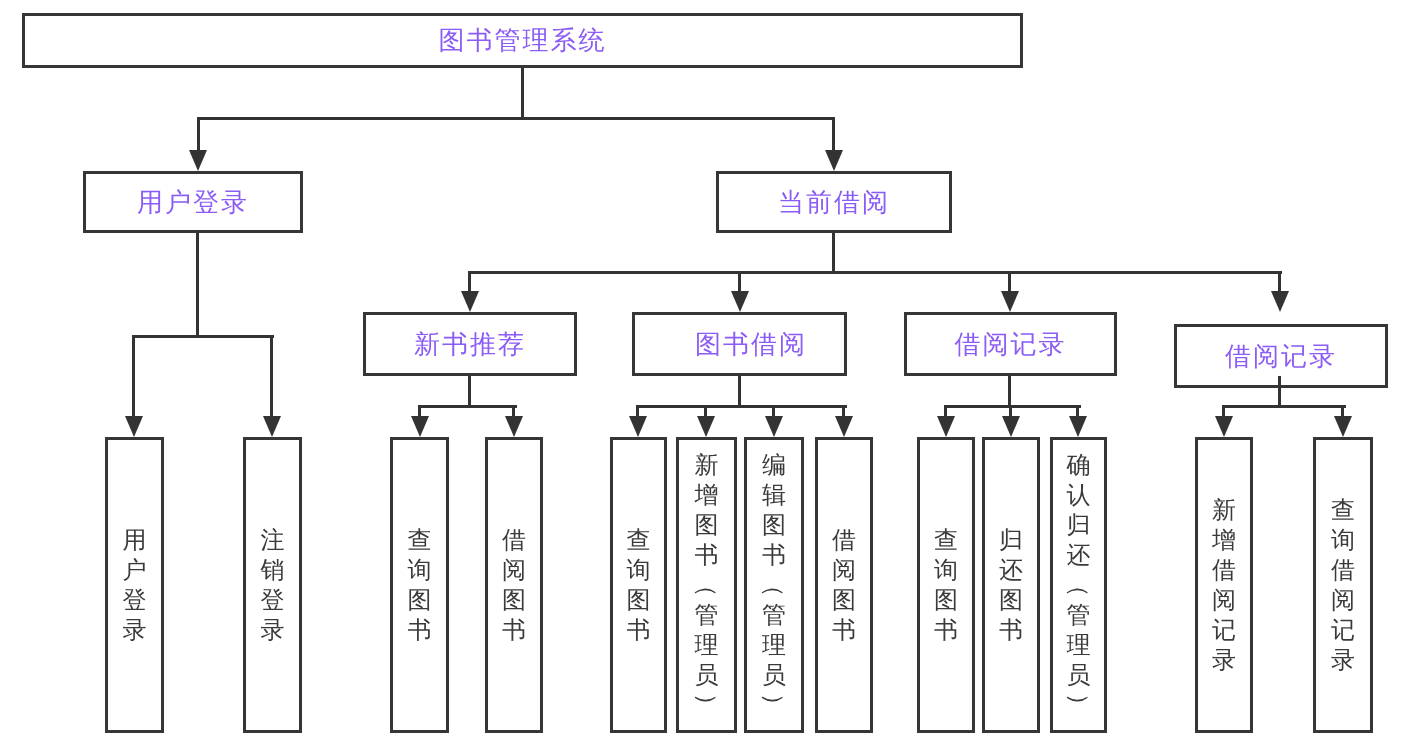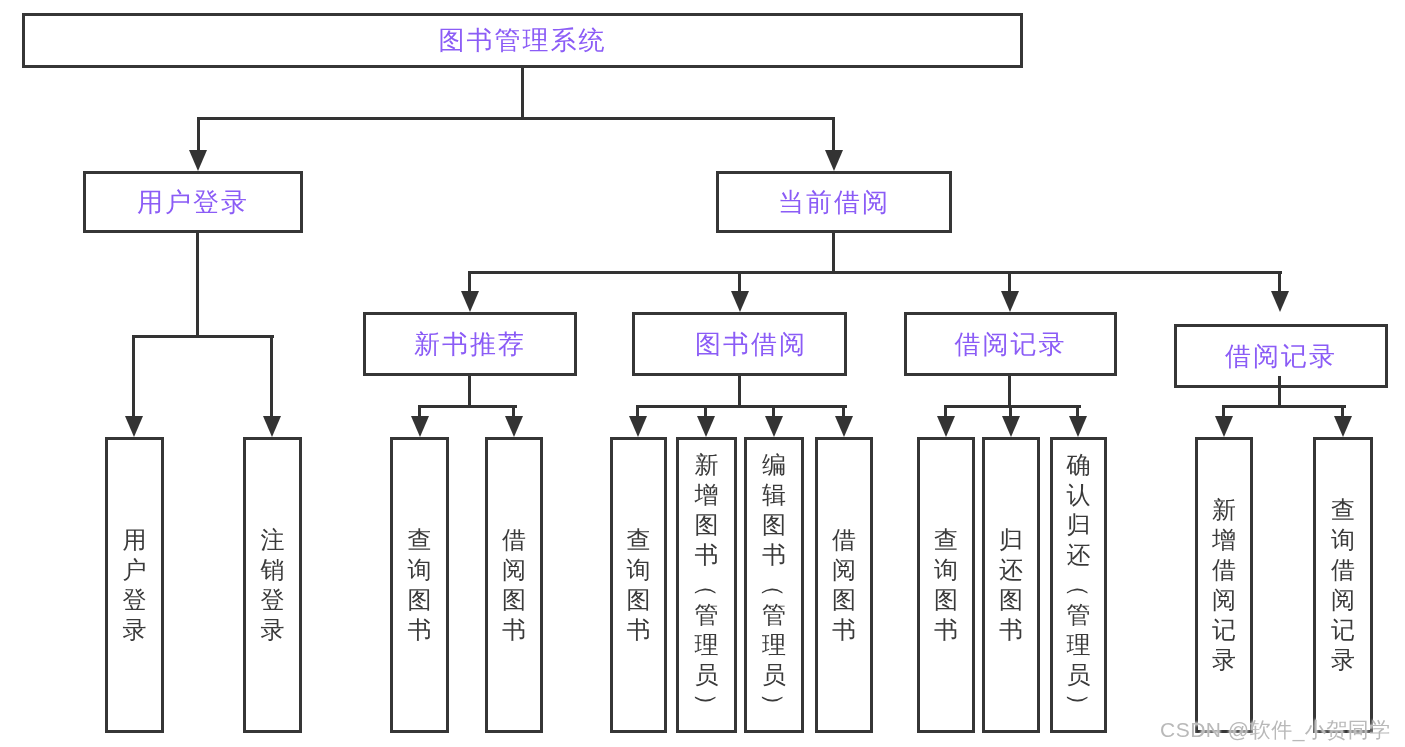--- a/index.html
+++ b/index.html
@@ -271,15 +271,14 @@
     <span class="v-label">
         <span class="v-char">查</span>
         <span class="v-char">询</span>
         <span class="v-char">借</span>
         <span class="v-char">阅</span>
         <span class="v-char">记</span>
         <span class="v-char">录</span>
       </span>
   </div>
 
-  <div class="watermark">CSDN @软件_小贺同学</div>
 
 </div>
 
 </body></html>

